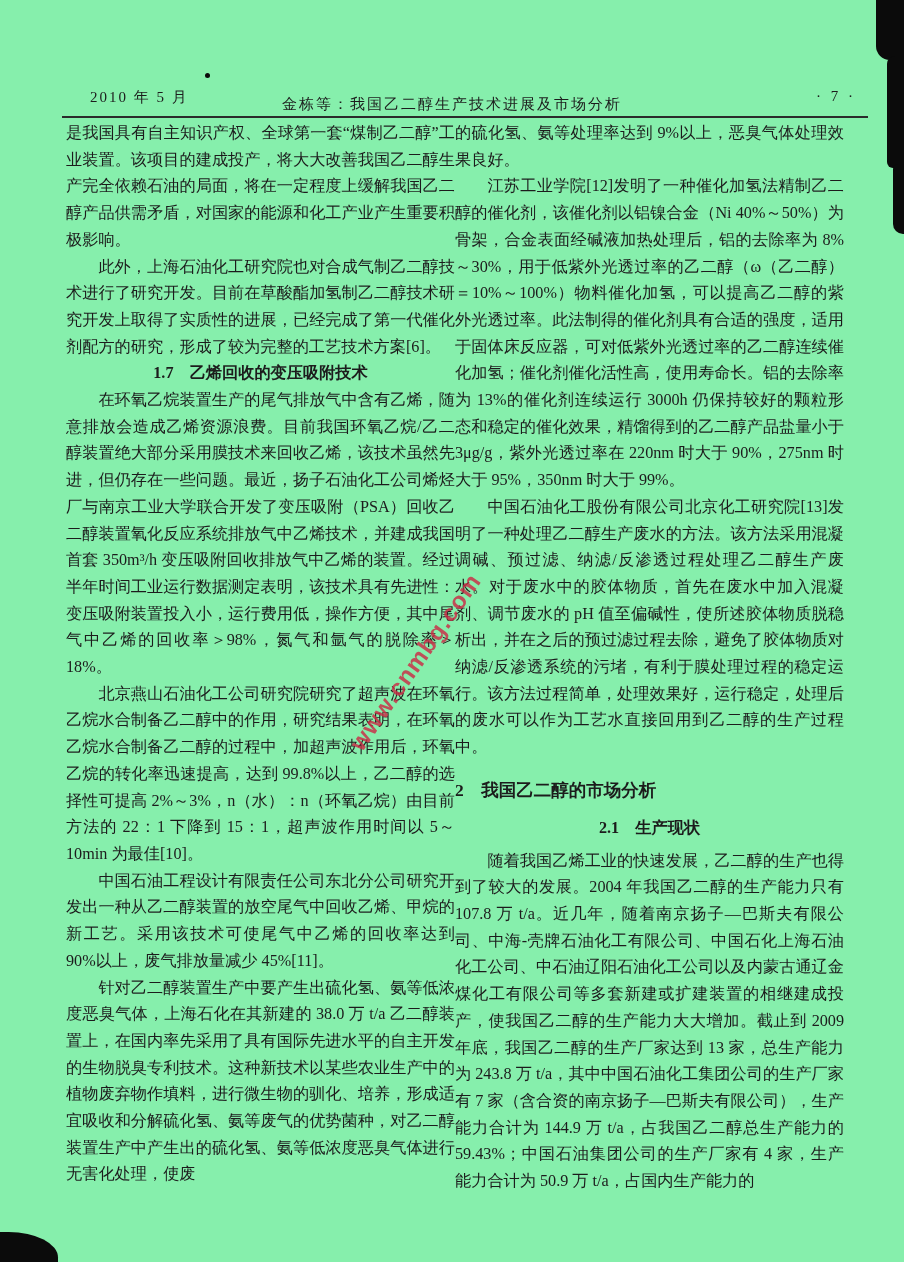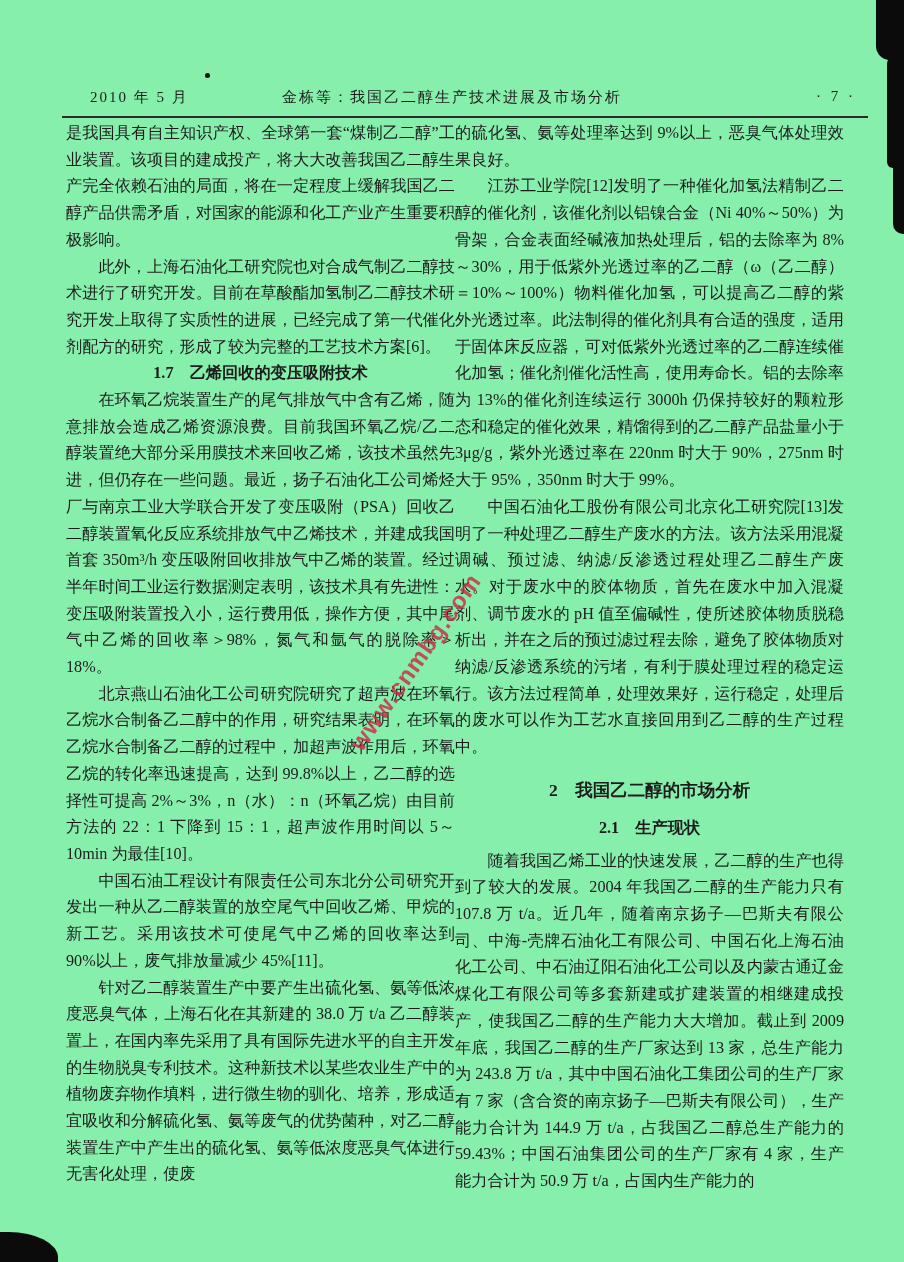--- a/index.html
+++ b/index.html
@@ -4,29 +4,29 @@
 <style>
   * { margin:0; padding:0; box-sizing:border-box; }
   html, body { background:#e9e9e5; }
   .page {
     position:relative; width:904px; height:1262px; margin:0 auto;
     background:#86efac; overflow:hidden;
     font-family:"Liberation Serif","DejaVu Serif",serif; color:#1c1c1c;
   }
   .running-header { position:absolute; top:88px; left:0; right:0; height:22px; font-size:15px; }
   .date   { position:absolute; left:90px; letter-spacing:2px; }
-  .rtitle { position:absolute; left:50%; transform:translateX(-50%); letter-spacing:2px; }
+  .rtitle { position:absolute; left:50%; transform:translateX(-50%); letter-spacing:2px;margin-top:7px; }
   .pnum   { position:absolute; right:48px; letter-spacing:3px; }
   .rule { position:absolute; top:116px; left:62px; width:806px; height:2px; background:#2b2b2b; }
   .columns { position:absolute; top:120px; left:66px; width:800px; display:flex; }
   .col { width:389px; font-size:16.2px; line-height:26.7px; text-align:justify; }
   .col p { text-indent:2em; margin:0; }
   .col p.cont { text-indent:0; }
   .col h3 { font-size:16.2px; line-height:26.7px; font-weight:bold; text-align:center; }
-  .col h2.sec-h { font-size:17.5px; line-height:30px; font-weight:bold; margin:14px 0 10px; text-align:center; }
+  .col h2.sec-h { font-size:17.5px; line-height:30px; font-weight:bold; margin:14px 0 10px; text-align:left; }
   .col h3.sub-h { margin:2px 17px 6px; }
   .watermark {
     position:absolute; left:298px; top:648px; width:235px; text-align:center;
     transform:rotate(-55deg); font-size:24px; letter-spacing:1px; font-weight:bold;
     color:rgba(203,44,70,0.82); font-family:"Liberation Sans","DejaVu Sans",sans-serif;
     pointer-events:none;
   }
   .artifact { position:absolute; background:#0b0b0b; }
 </style>
 </head>

